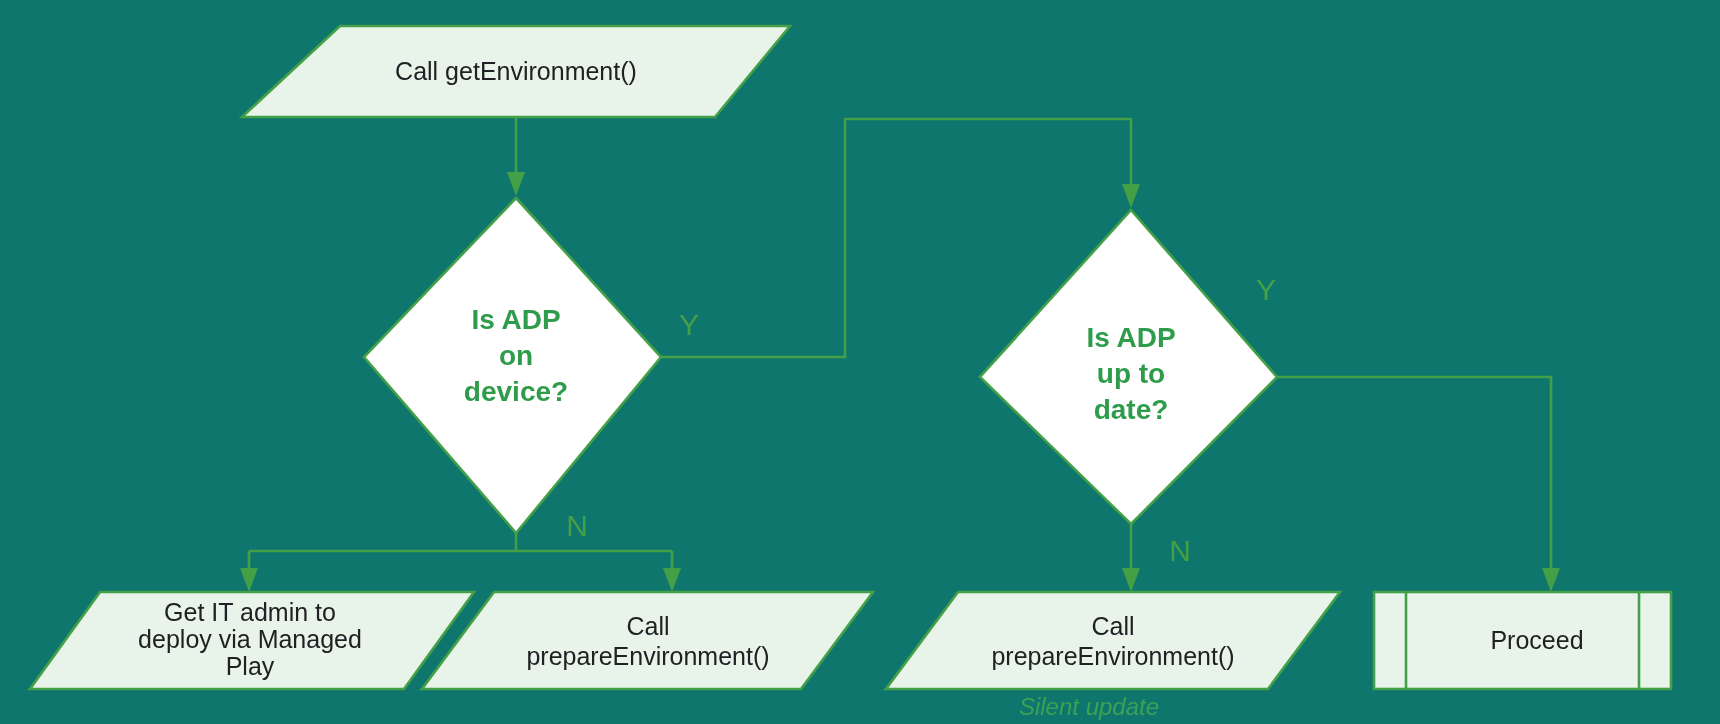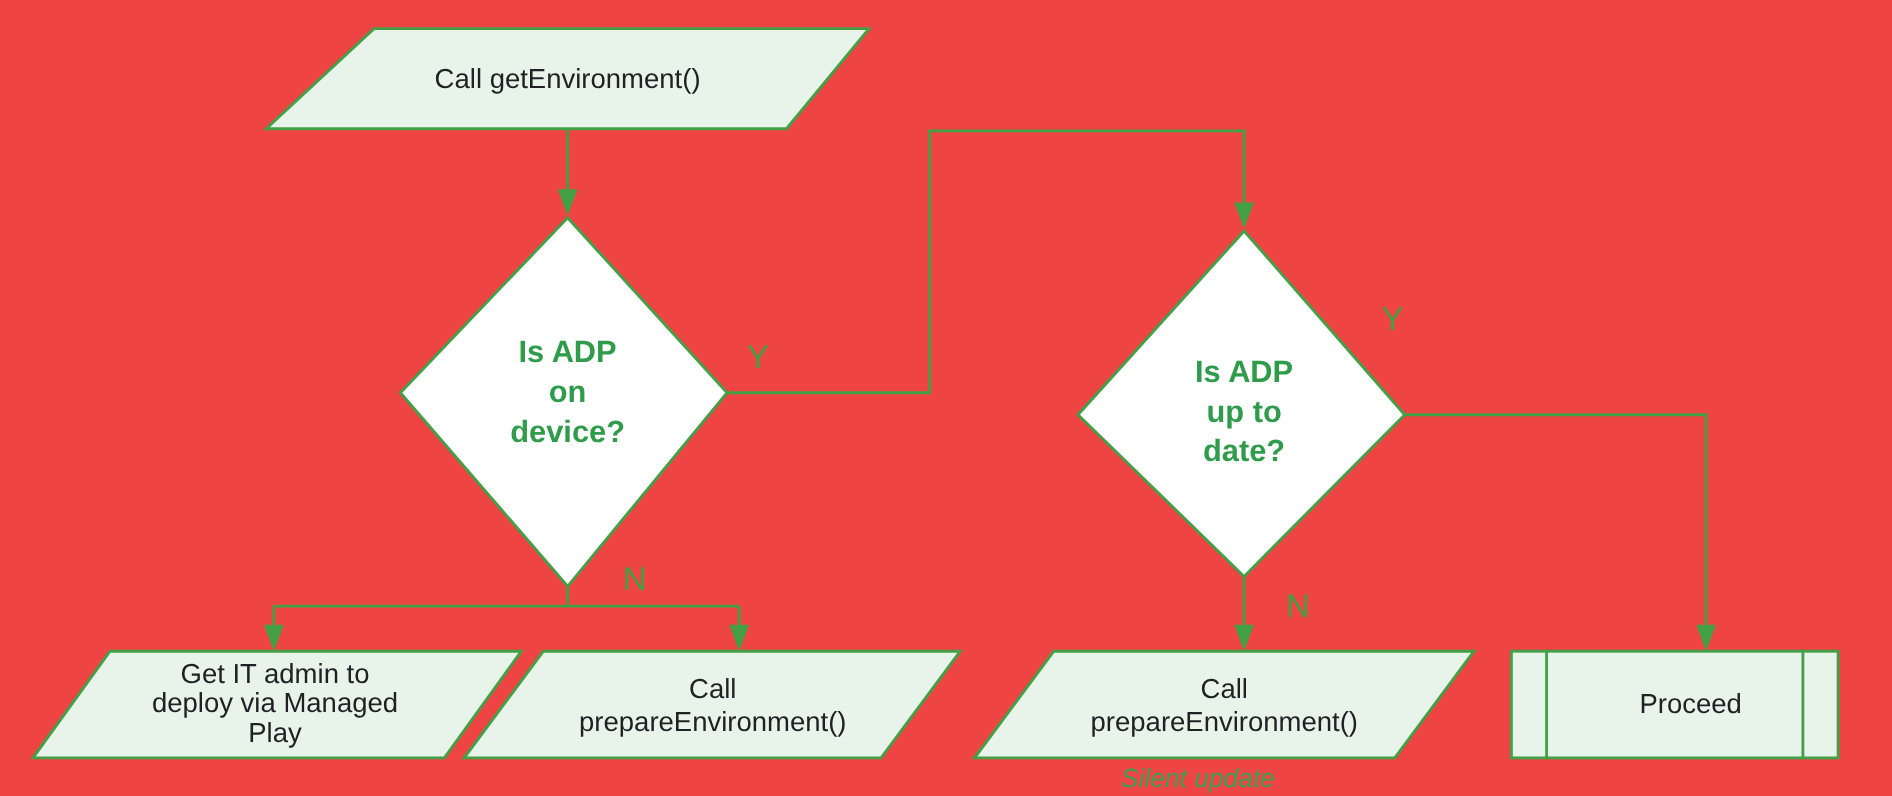--- a/index.html
+++ b/index.html
@@ -10,21 +10,21 @@
   body {
     width: 1720px;
     height: 724px;
     overflow: hidden;
     font-family: "Liberation Sans", sans-serif;
   }
   #flowchart-root {
     position: relative;
     width: 1720px;
     height: 724px;
-    background: #ef4444;
+    background: #0f766e;
   }
   svg.diagram {
     display: block;
     width: 1720px;
     height: 724px;
   }
   .shape-fill {
     fill: #e8f4ea;
     stroke: #43a047;
     stroke-width: 2.6;

